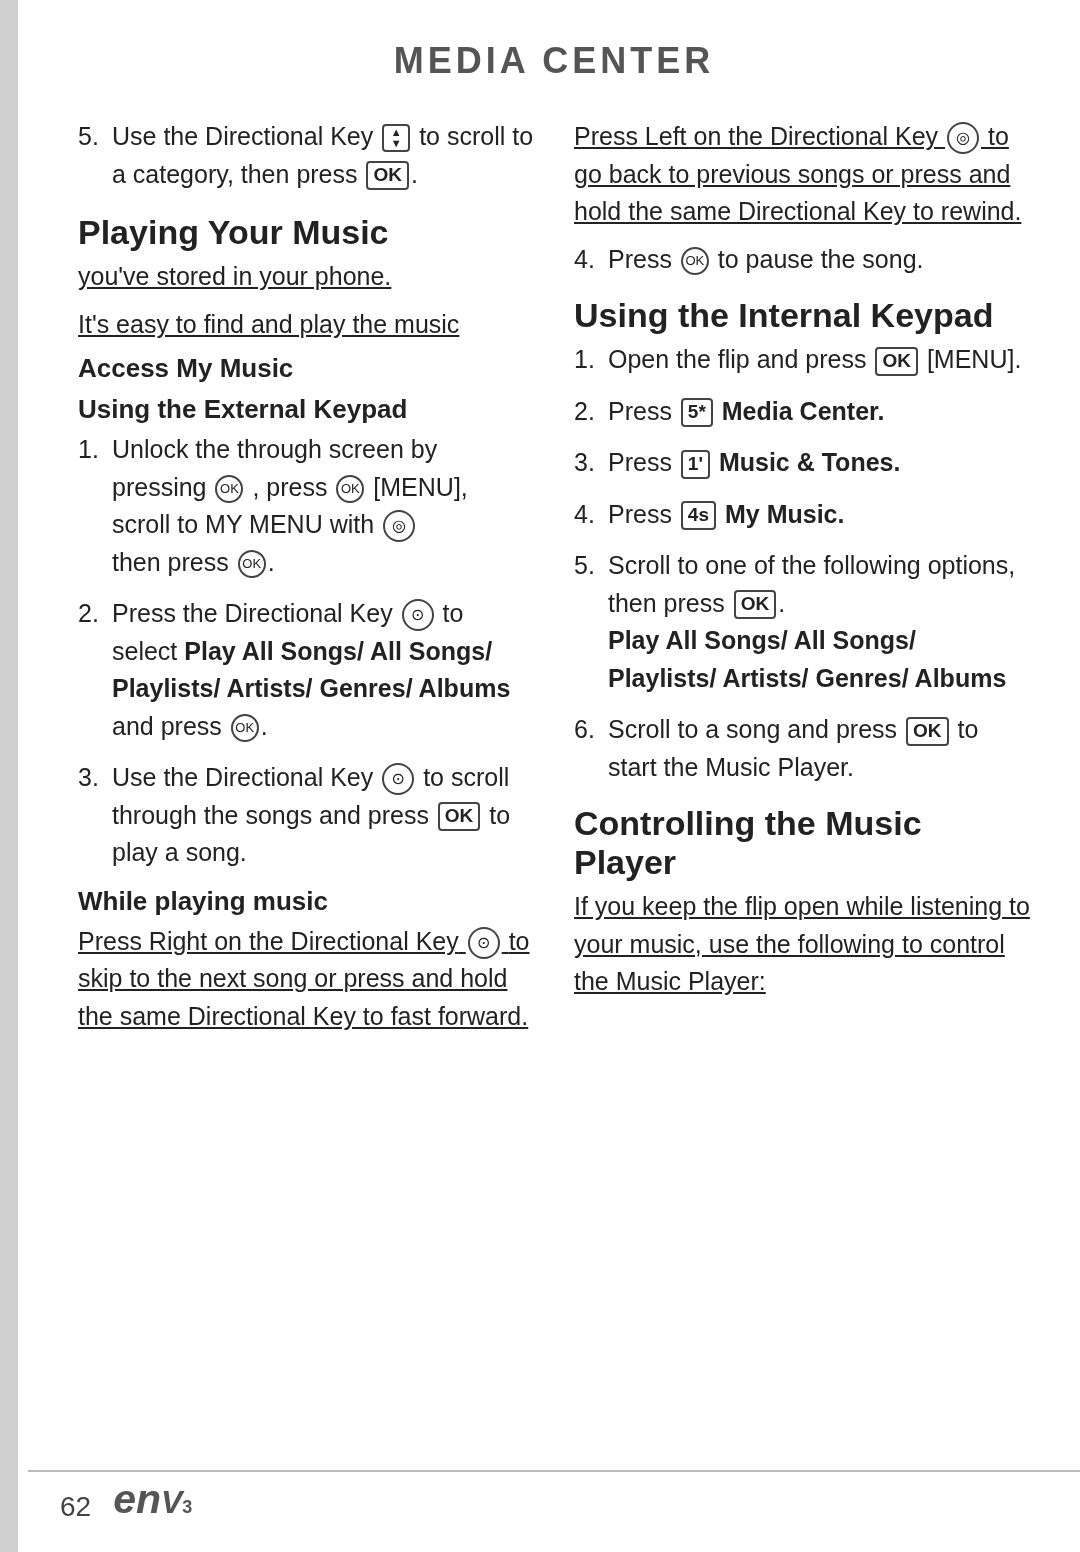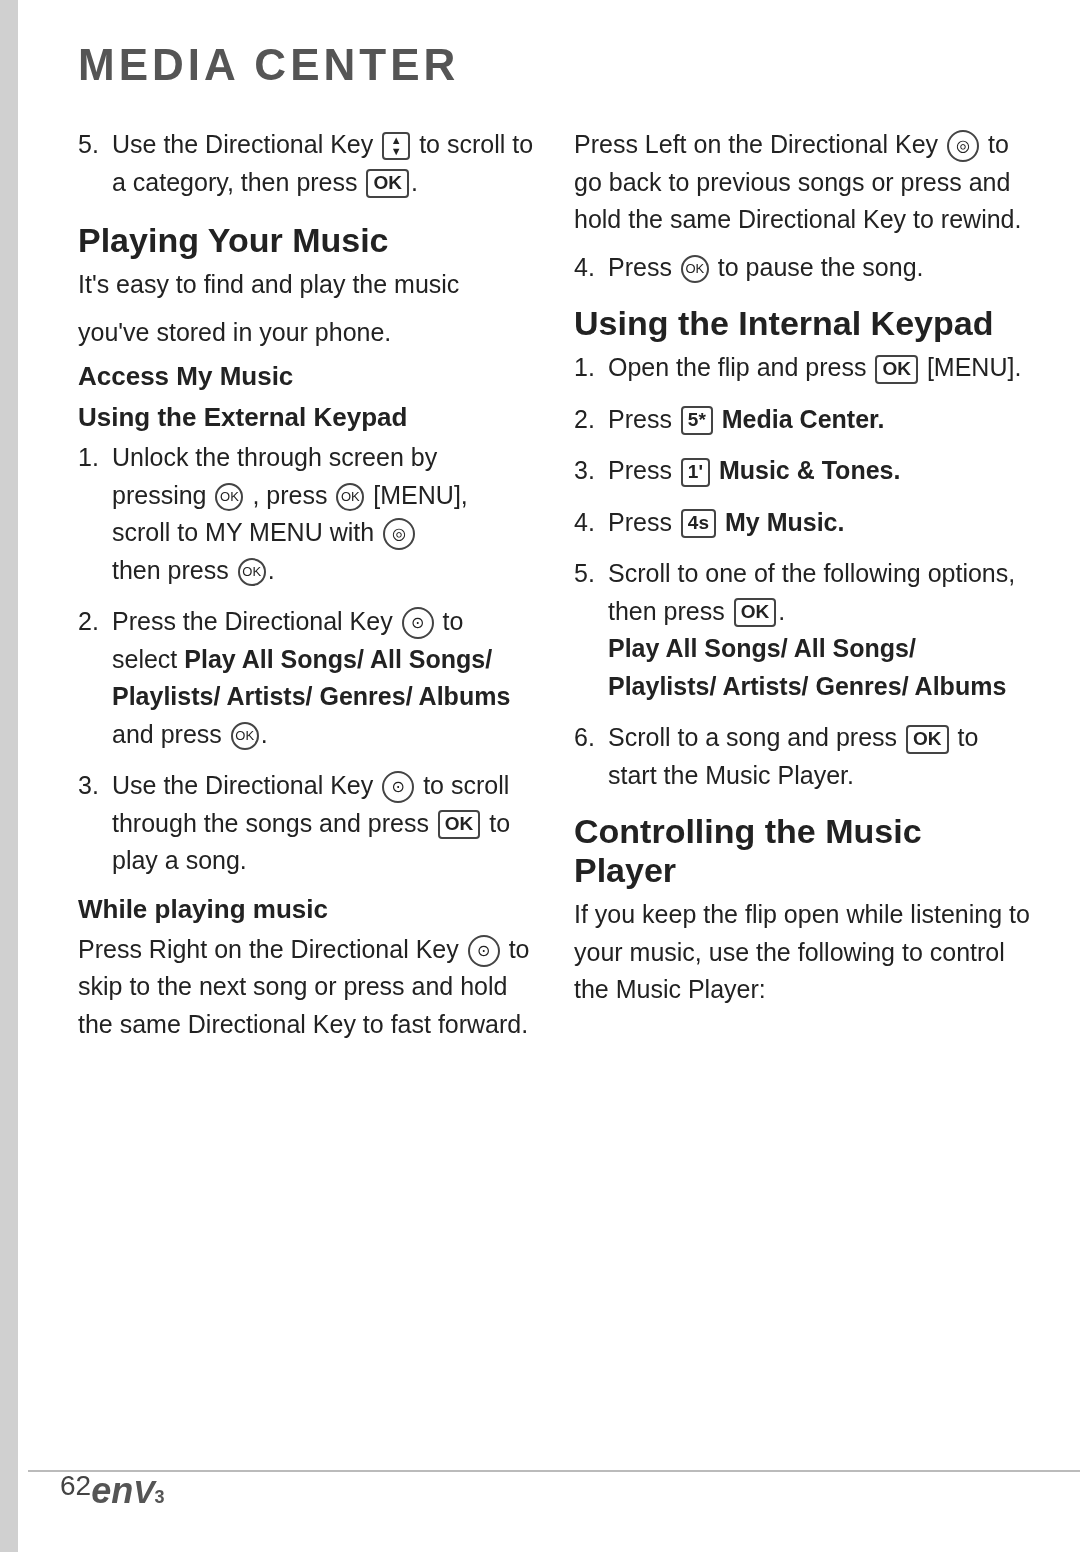--- a/index.html
+++ b/index.html
@@ -26,27 +26,28 @@
     .page-container {
       position: absolute;
       left: 28px;
       top: 0;
       right: 0;
       bottom: 0;
       padding: 40px 50px 60px 50px;
     }
 
     .page-title {
-      font-size: 44px;
+      font-size: 36px;
       font-weight: bold;
       letter-spacing: 4px;
       color: #555;
       text-transform: uppercase;
       margin-bottom: 36px;
       padding-bottom: 0;
+      text-align: center;
     }
 
     .two-col {
       display: flex;
       gap: 40px;
     }
 
     .col-left {
       flex: 1;
     }
@@ -66,20 +67,21 @@
       font-size: 26px;
       font-weight: bold;
       margin-top: 10px;
       margin-bottom: 6px;
     }
 
     p {
       font-size: 25px;
       line-height: 1.5;
       margin-bottom: 10px;
+      text-decoration: underline;
     }
 
     .numbered-item {
       display: flex;
       gap: 6px;
       margin-bottom: 14px;
       font-size: 25px;
       line-height: 1.5;
     }
 
@@ -162,41 +164,41 @@
       position: absolute;
       bottom: 80px;
       left: 28px;
       right: 0;
       height: 2px;
       background: #bbb;
     }
 
     .footer {
       position: absolute;
-      bottom: 40px;
+      bottom: 29px;
       left: 60px;
       right: 50px;
       display: flex;
-      align-items: flex-start;
-      gap: 0;
+      align-items: flex-end;
+      gap: 22px;
     }
 
     .footer-page {
       font-size: 28px;
       color: #444;
     }
 
     .env3-logo {
       display: inline-flex;
       align-items: baseline;
       gap: 0;
     }
 
     .env3-en {
-      font-size: 36px;
+      font-size: 41px;
       font-weight: bold;
       color: #555;
       font-style: italic;
     }
     .env3-v {
       font-size: 32px;
       font-weight: bold;
       color: #555;
       font-style: italic;
     }
@@ -234,22 +236,22 @@
           <span class="icon-updown">
             <span style="font-size:11px;">▲</span>
             <span style="font-size:11px;">▼</span>
           </span>
           <span>to scroll to a category, then press</span>
           <span class="icon-box">OK</span>.
         </span>
       </div>
 
       <div class="section-heading">Playing Your Music</div>
+      <p>you've stored in your phone.</p>
       <p>It's easy to find and play the music</p>
-      <p>you've stored in your phone.</p>
 
       <div class="sub-heading">Access My Music</div>
       <div class="sub-heading">Using the External Keypad</div>
 
       <div class="numbered-item">
         <span class="num">1.</span>
         <span class="item-text">
           <span>Unlock the through screen by pressing</span>
           <span class="icon-circle-small" style="font-size:13px;">OK</span>
           <span>, press</span>

